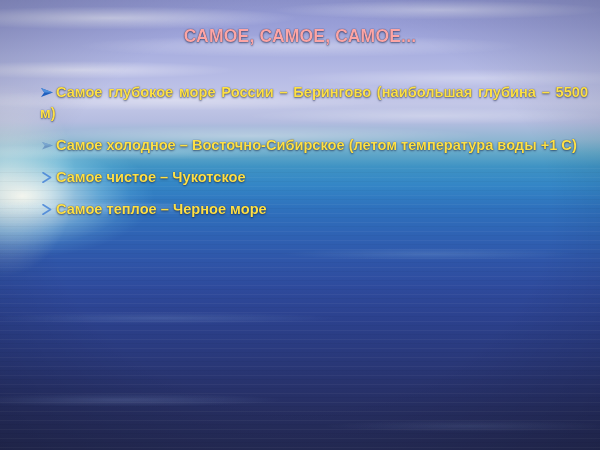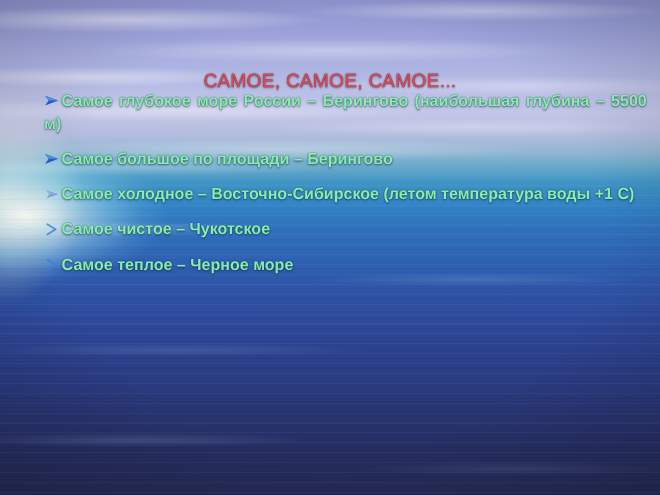--- a/index.html
+++ b/index.html
@@ -93,41 +93,40 @@
   }
 
   
   #title-bar {
     position:absolute; left:0; top:26px; width:600px;
     text-align:center;
     z-index:5;
   }
   #title-text {
     display:inline-block;
-    color:#ef4444;
+    color:#fca5a5;
     font-size:17.5px;
-    font-weight:normal;
+    font-weight:bold;
     letter-spacing:.2px;
     text-shadow:0 1px 2px rgba(10,20,60,.55), 0 0 1px rgba(10,20,60,.8);
     white-space:nowrap;
-    margin-top:37px;
   }
 
   
   #bullets {
     position:absolute;
     left:40px; top:82px;
     width:548px;
     z-index:5;
   }
 
   .bullet {
     position:relative;
     margin-bottom:11px;
-    color:#86efac;
+    color:#fde047;
     font-size:14.6px;
     font-weight:bold;
     line-height:1.44;
     text-align:justify;
     text-justify:inter-word;
     text-shadow:0 1px 2px rgba(8,18,55,.55), 0 0 1px rgba(8,18,55,.7);
   }
   .bullet:last-child { margin-bottom:17px; }
 
   
@@ -163,28 +162,20 @@
 
     <div class="bullet">
       <span class="marker">
         <svg width="15" height="13" viewBox="0 0 15 13">
           <path d="M1 2 L13 6.4 L1 11 L4.2 6.4 Z" fill="#1f5fbf"></path>
           <path d="M1 2 L13 6.4 L4.2 6.4 Z" fill="#4f8fdd"></path>
         </svg>
       </span><span>Самое глубокое море России – Берингово (наибольшая глубина – 5500 м)</span>
     </div>
 
-    <div class="bullet">
-      <span class="marker">
-        <svg width="15" height="13" viewBox="0 0 15 13">
-          <path d="M1 2 L13 6.4 L1 11 L4.2 6.4 Z" fill="#1f5fbf"></path>
-          <path d="M1 2 L13 6.4 L4.2 6.4 Z" fill="#4f8fdd"></path>
-        </svg>
-      </span><span>Самое большое по площади – Берингово</span>
-    </div>
 
 
 
     <div class="bullet dimmer">
       <span class="marker">
         <svg width="15" height="13" viewBox="0 0 15 13">
           <path d="M2 3 L13 6.6 L2 10.4 L4.8 6.6 Z" fill="#14429a"></path>
           <path d="M2 3 L13 6.6 L4.8 6.6 Z" fill="#3f74c2"></path>
         </svg>
       </span><span>Самое холодное – Восточно-Сибирское (летом температура воды +1 С)</span>

